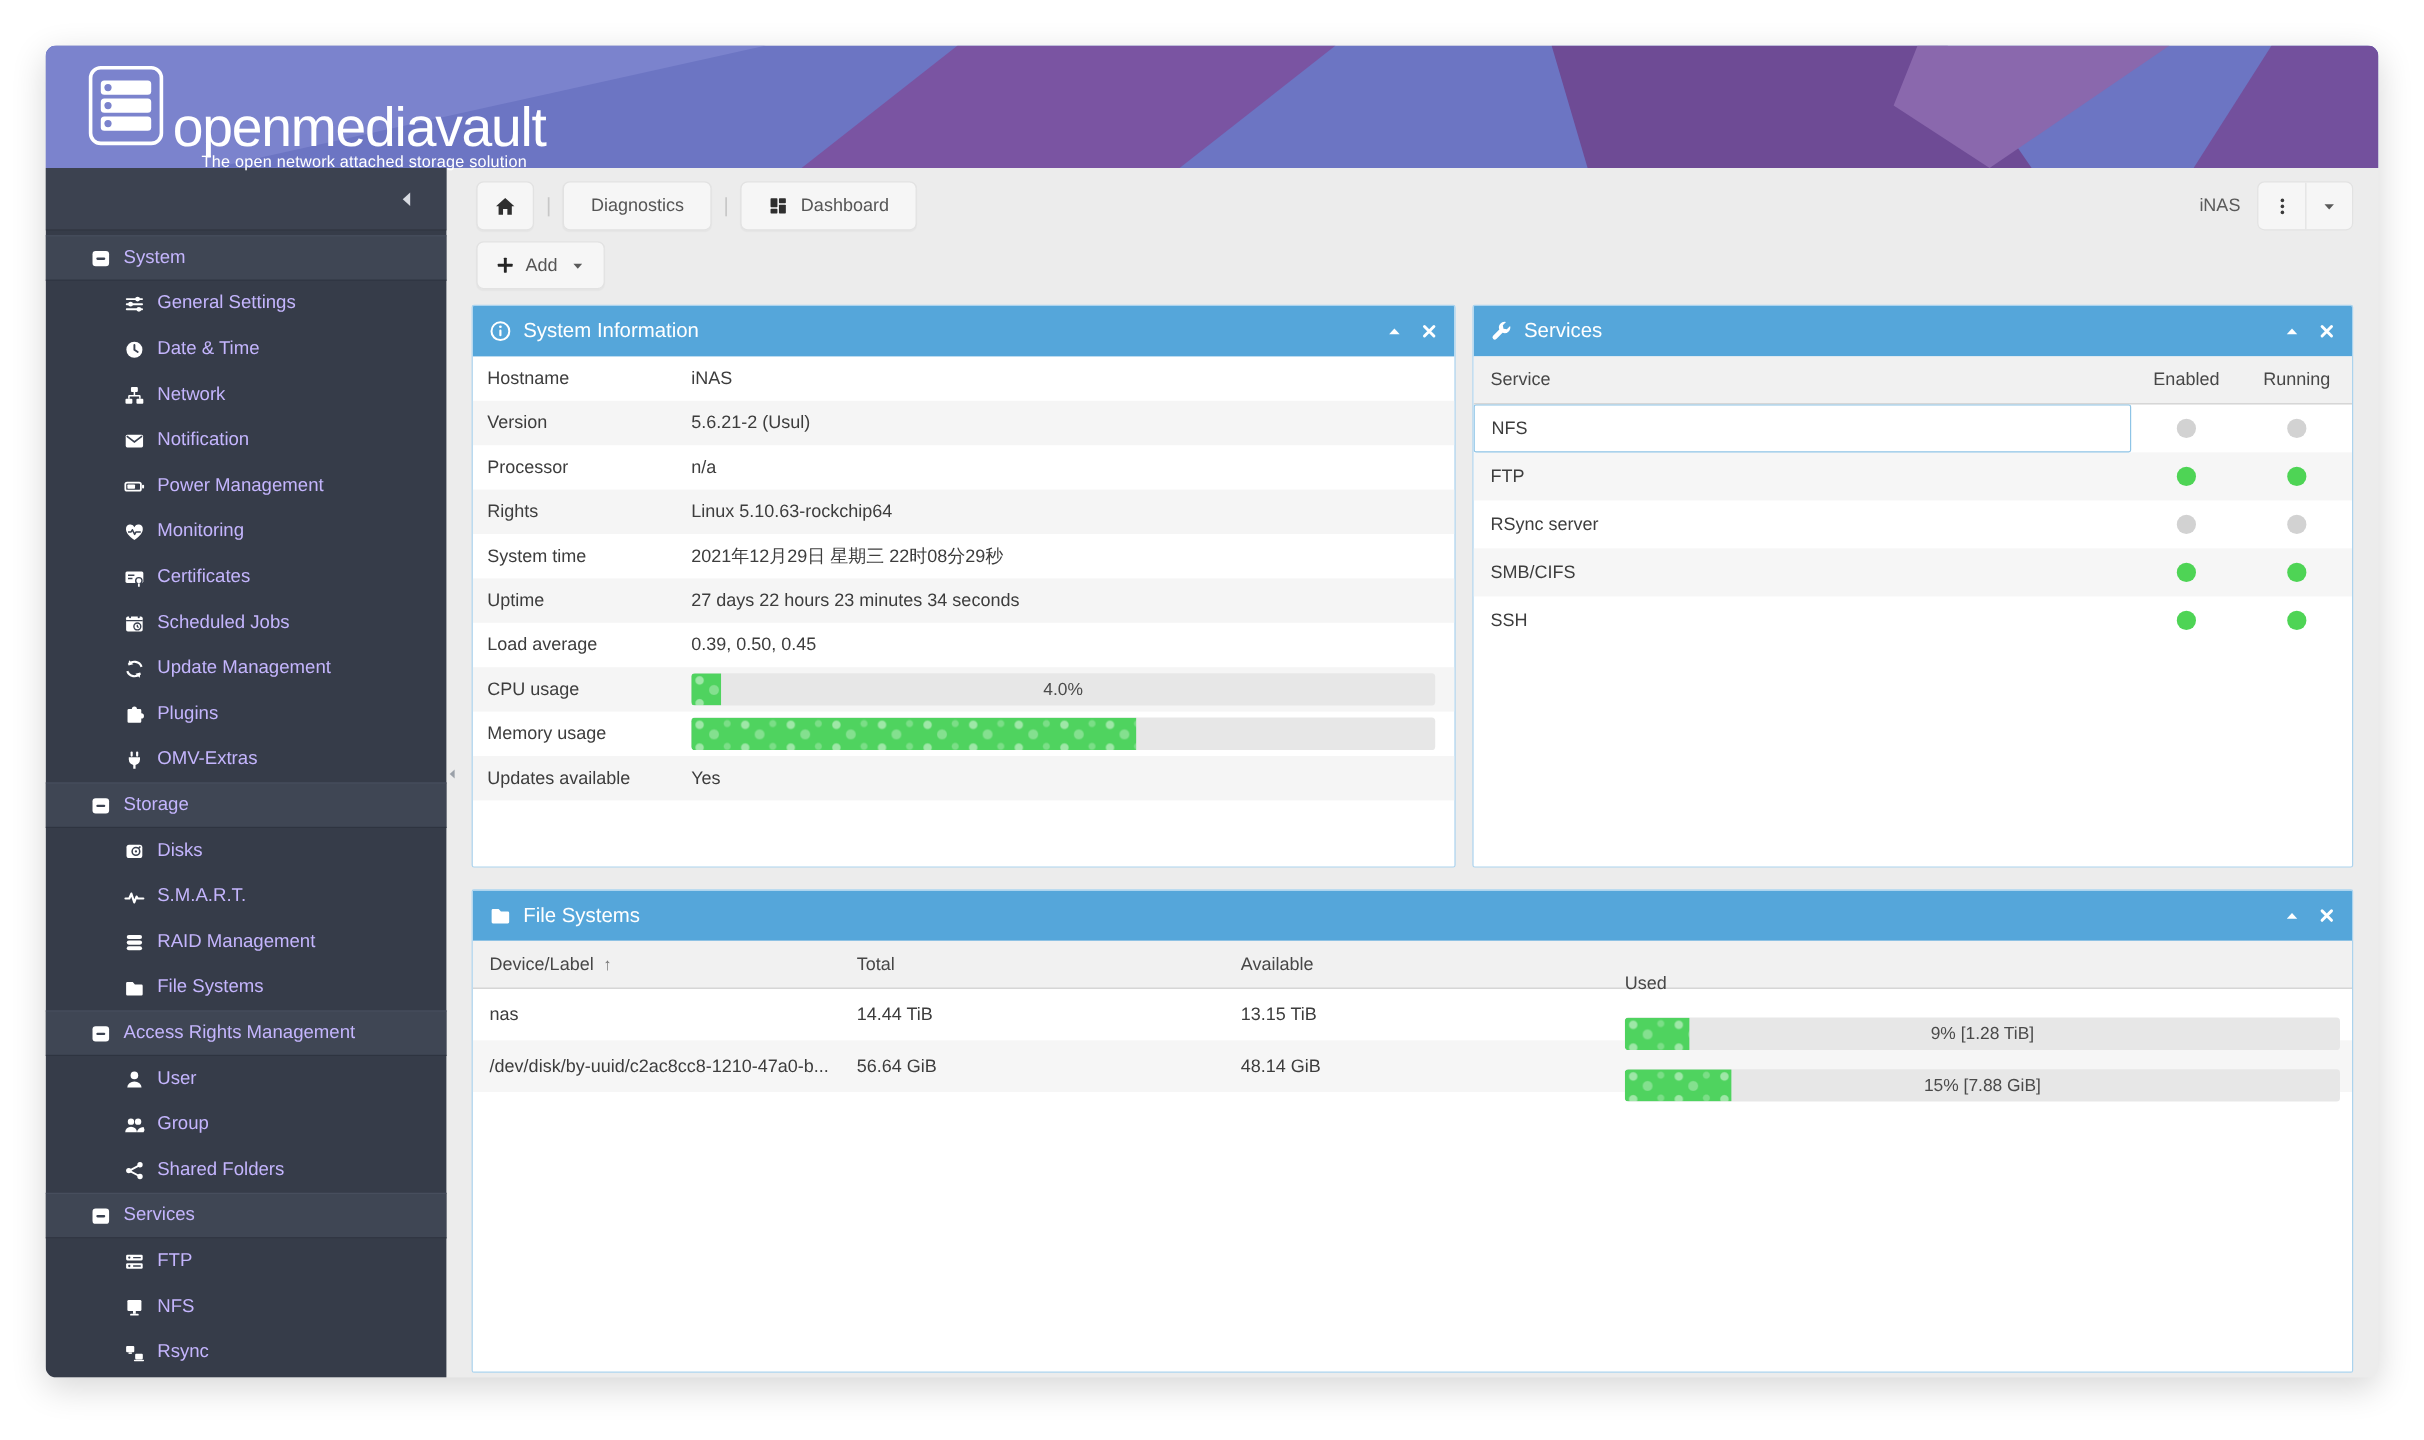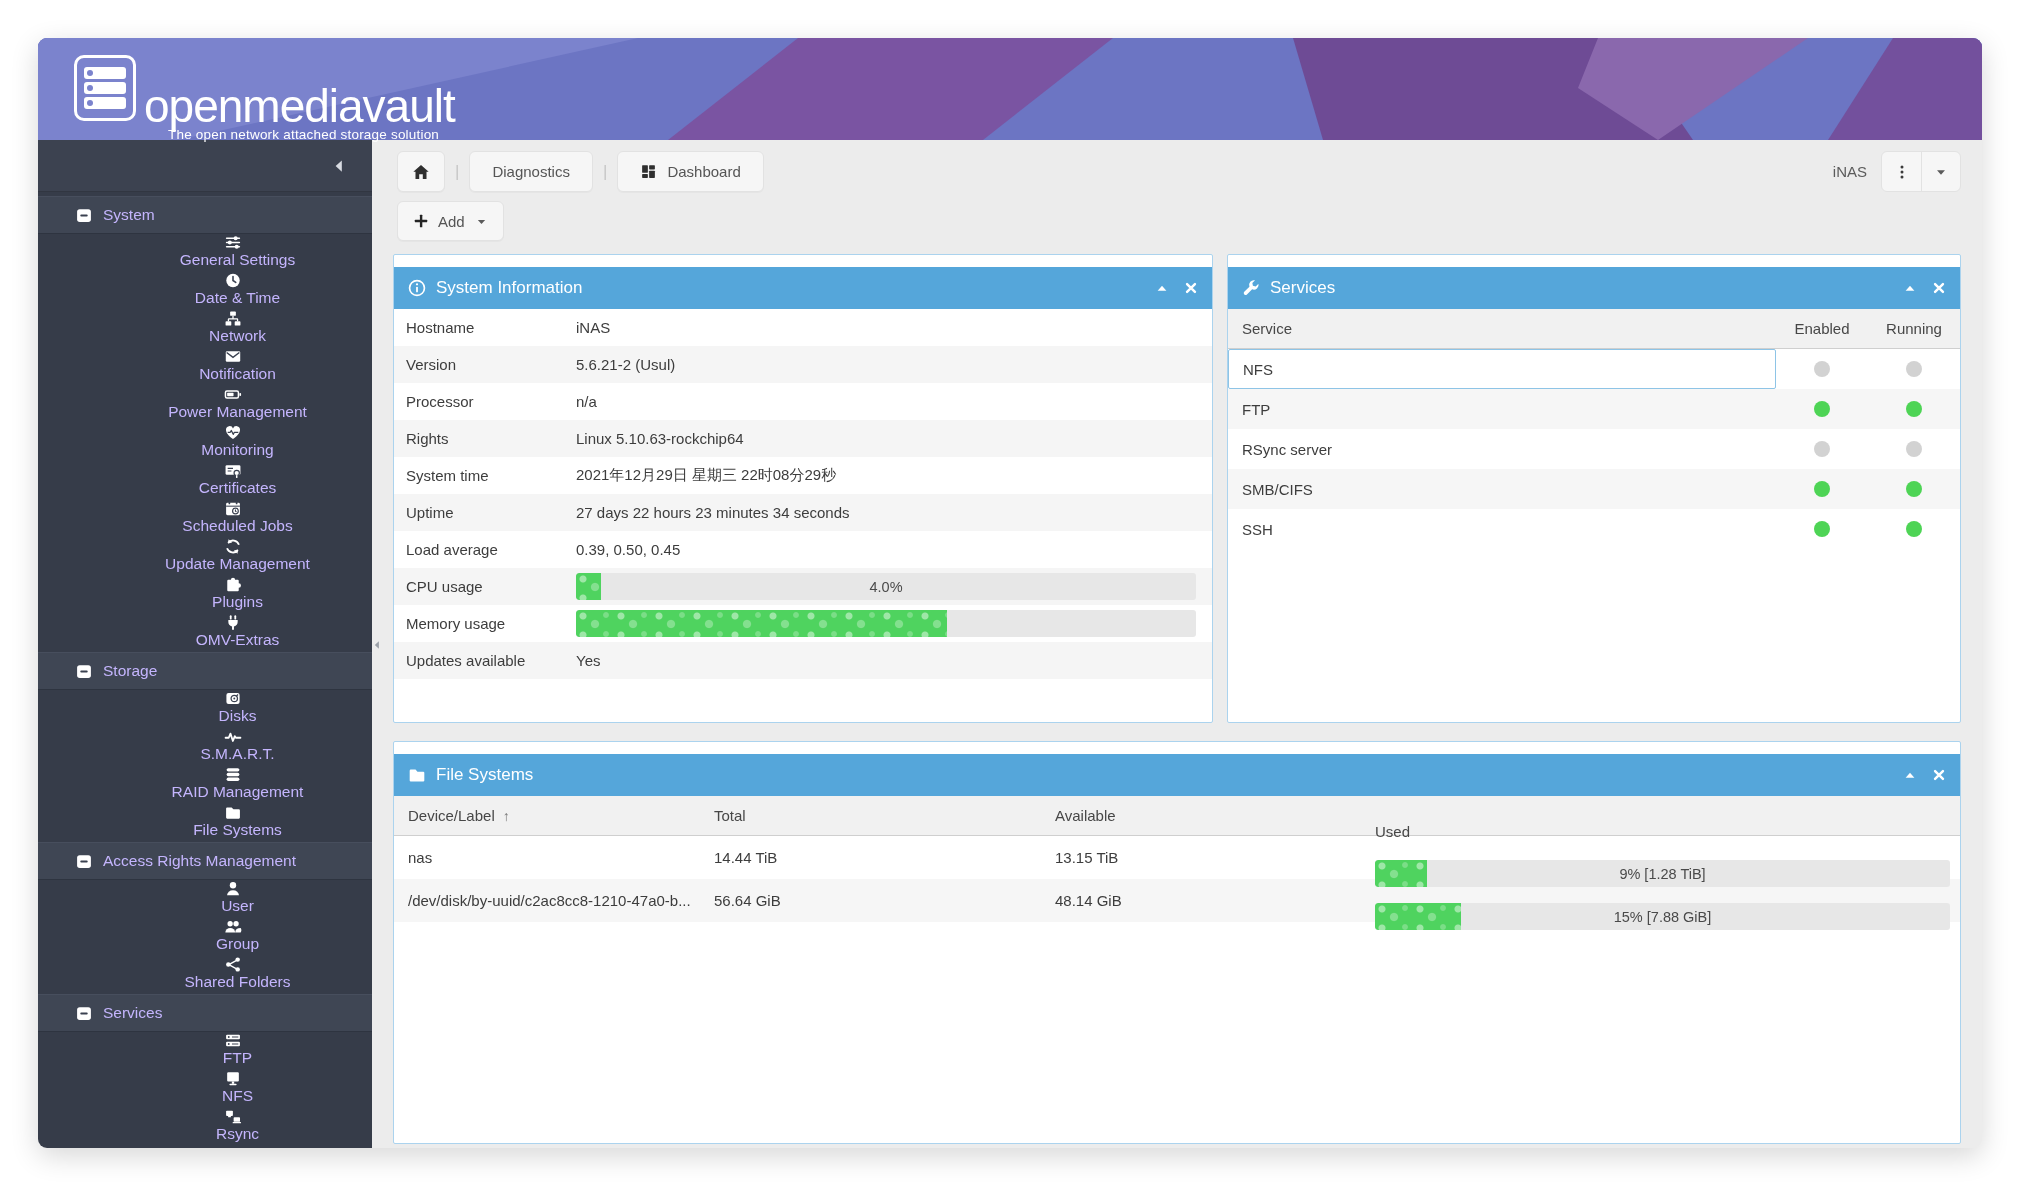--- a/index.html
+++ b/index.html
@@ -29,21 +29,21 @@
   
   .sidebar { width:334px; background:var(--sidebar-bg,#363c49); color:#c4b5fd; flex:none; }
   .sb-top { height:52px; background:#3c4250; display:flex; align-items:center;
     justify-content:flex-end; padding-right:24px; border-bottom:1px solid rgba(0,0,0,.18); }
   .sb-collapse { width:18px; height:18px; cursor:pointer; display:flex; }
   .sb-menu { padding-top:4px; }
   .sb-section { height:38px; display:flex; align-items:center; padding-left:37px;
     background:var(--sidebar-section-bg,#3f4654); border-top:1px solid #474e5d;
     border-bottom:1px solid #2e3440; cursor:pointer; font-size:15.5px; }
   .sb-item { height:38px; display:flex; align-items:center; padding-left:65px;
-    cursor:pointer; font-size:15.5px;flex-direction:column; }
+    cursor:pointer; font-size:15.5px; }
   .sb-ico { width:18px; height:17px; margin-right:10px; flex:none; display:flex; }
   .sb-ico svg { width:100%; height:100%; }
   .sb-label { white-space:nowrap; }
 
   
   .main { flex:1; position:relative; }
   .splitter-handle { position:absolute; left:-1px; top:492px; width:14px; height:26px;
     display:flex; align-items:center; cursor:pointer; }
   .toolbar { display:flex; align-items:center; padding:11px 21px 0 25px; height:52px; }
   .btn { background:#f6f6f6; border:1px solid #e2e2e2; border-radius:6px; height:41px;
@@ -65,21 +65,21 @@
   .btn-add { padding:0 15px; height:40px; }
   .btn-add .ico { width:16px; height:16px; margin-right:9px; display:flex; }
   .btn-add .caret { margin-left:10px; width:13px; height:13px; display:flex; }
 
   
   .panels { padding:13px 21px 0 21px; }
   .top-grid { display:grid; grid-template-columns:820px 1fr; gap:14px; }
   .panel { background:#fff; border:1px solid var(--panel-border,#abd3ee); border-radius:2px;
     overflow:hidden; }
   .panel-hd { height:42px; background:var(--accent,#55a6da); color:#fff; display:flex;
-    align-items:center; padding:16px 14px;margin-top:12px; }
+    align-items:center; padding:16px 14px; }
   .panel-hd .pico { width:18px; height:18px; margin-right:10px; display:flex; }
   .panel-title { font-size:17px; }
   .panel-tools { margin-left:auto; display:flex; align-items:center; gap:15px; }
   .ptool { width:14px; height:14px; display:flex; cursor:pointer; }
 
   .h-top { height:469px; }
   .h-fs { height:403px; }
 
   
   .si-row { height:37px; display:flex; align-items:center; padding:0 16px 0 12px;
@@ -116,21 +116,21 @@
   .dot.on  { background:var(--dot-green,#4ed455); }
   .dot.off { background:var(--dot-gray,#d2d2d2); }
 
   
   .fs-head { height:40px; background:#f1f1f1; border-bottom:1px solid #cfcfcf; display:flex;
     align-items:center; font-size:15px; color:#474747; }
   .fs-row { height:43px; display:flex; align-items:center; font-size:15px; color:#3d3d3d; }
   .fs-row.alt { background:#f6f6f6; }
   .c-dev { width:320px; flex:none; padding-left:14px; overflow:hidden; white-space:nowrap; }
   .c-tot { width:320px; flex:none; }
-  .c-av  { width:316px; flex:none;margin-left:21px; }
+  .c-av  { width:316px; flex:none; }
   .c-used { flex:1; padding:0 10px 0 4px; display:flex; align-items:center;margin-top:32px; }
   .c-used-head { flex:1; text-align:center; }
   .sort-arrow { margin-left:8px; color:#777; font-size:14px; }
 </style>
 </head>
 <body>
 
 <div class="app">
 
   <div class="hdr">

